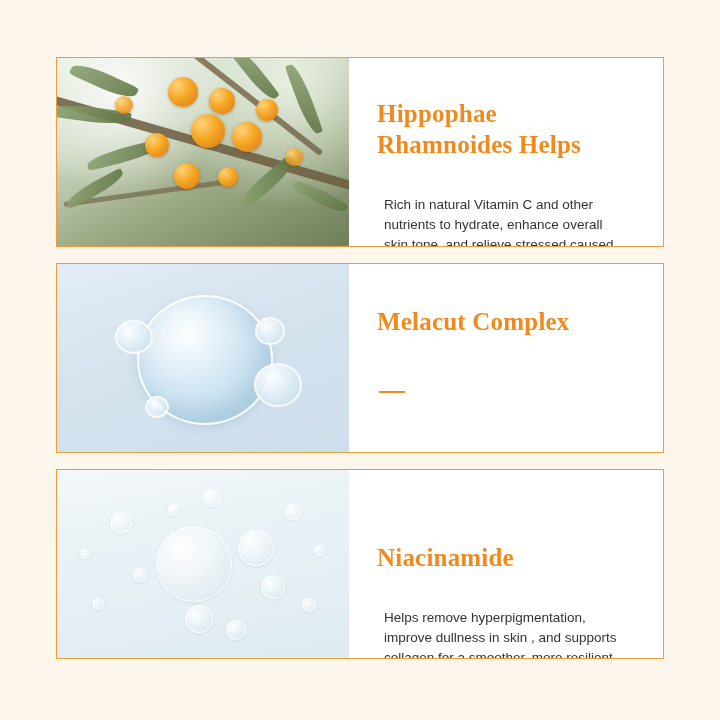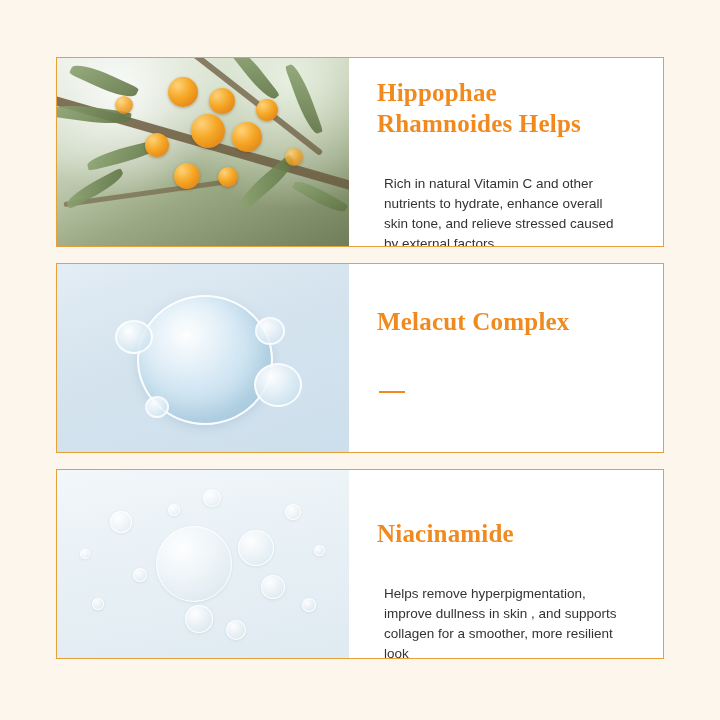--- a/index.html
+++ b/index.html
@@ -53,23 +53,23 @@
   }
   .card-title {
     color: #f08a1e;
     font-family: "Liberation Serif", serif;
     font-weight: bold;
     font-size: 25px;
     line-height: 31px;
     letter-spacing: 0.2px;
     margin: 0;
   }
-  .card.one .card-body { padding-top: 19px; }
+  .card.one .card-body { padding-top: 40px; }
   .card.two .card-body { padding-top: 42px; gap: 40px; }
-  .card.three .card-body { padding-top: 48px; }
+  .card.three .card-body { padding-top: 72px; }
   .divider {
     width: 26px;
     height: 2px;
     background: #f08a1e;
     margin: 14px 0 14px 2px;
   }
   .card-desc {
     color: #333333;
     font-size: 13.5px;
     line-height: 20px;

